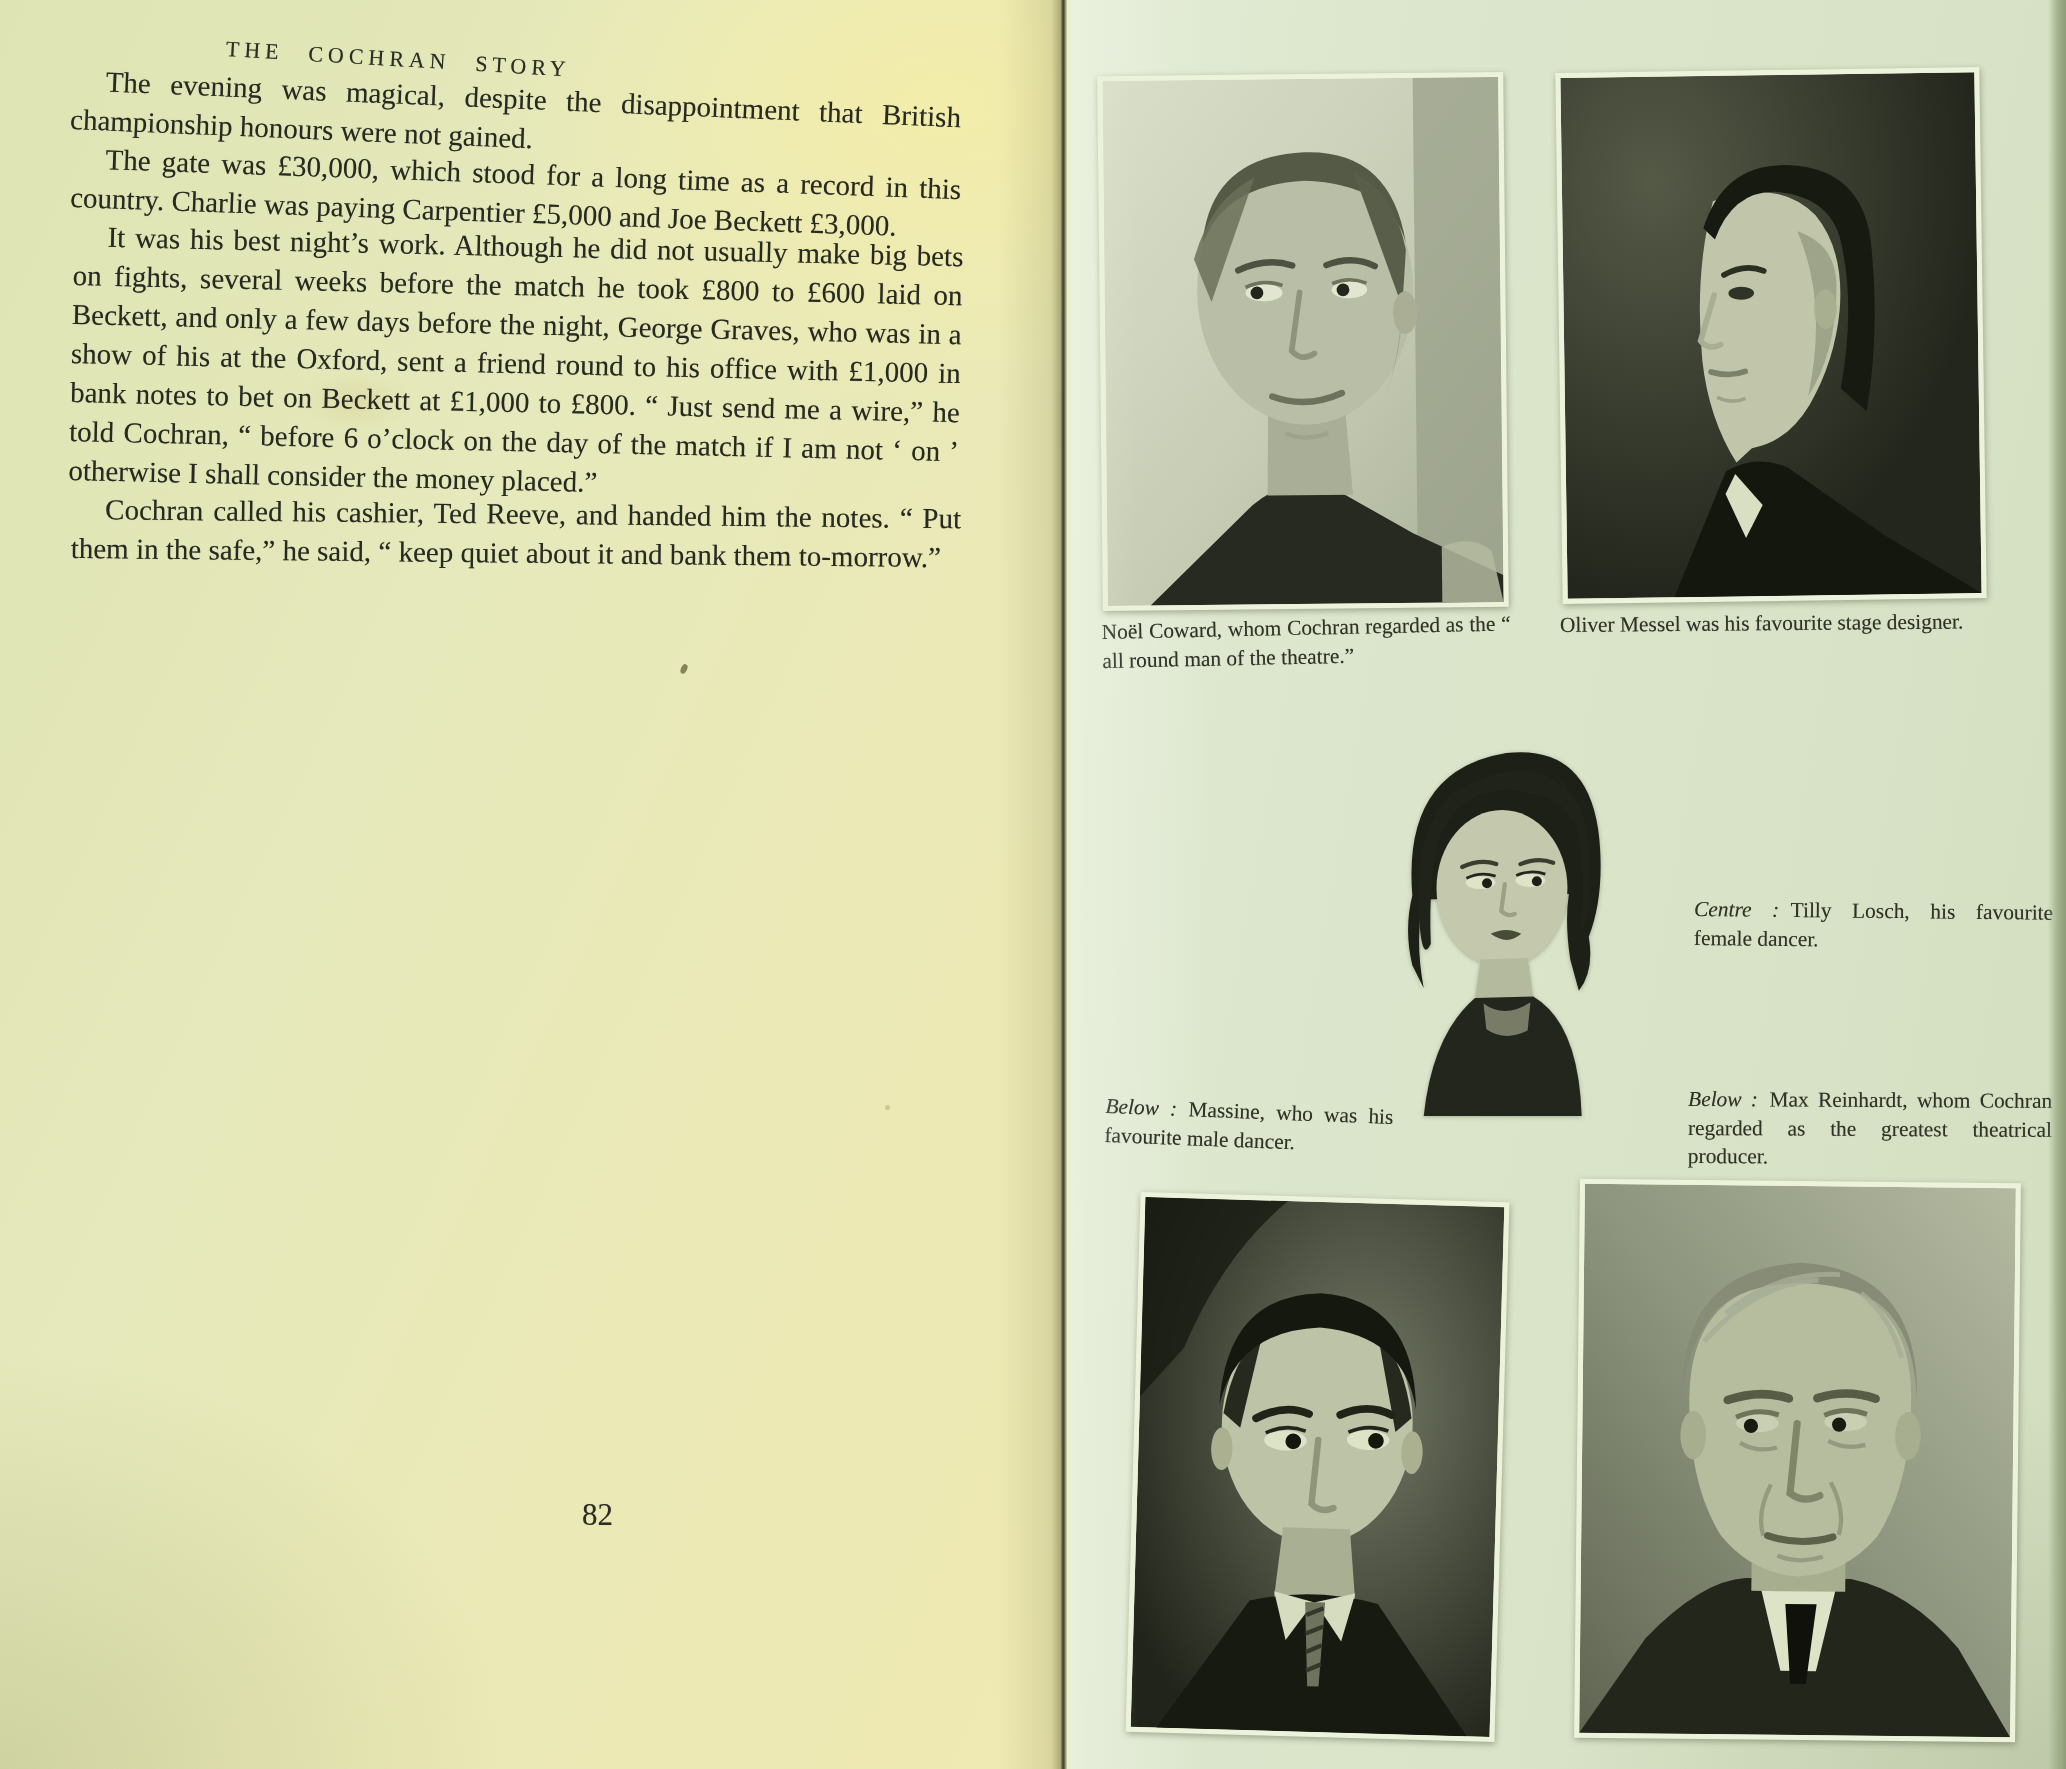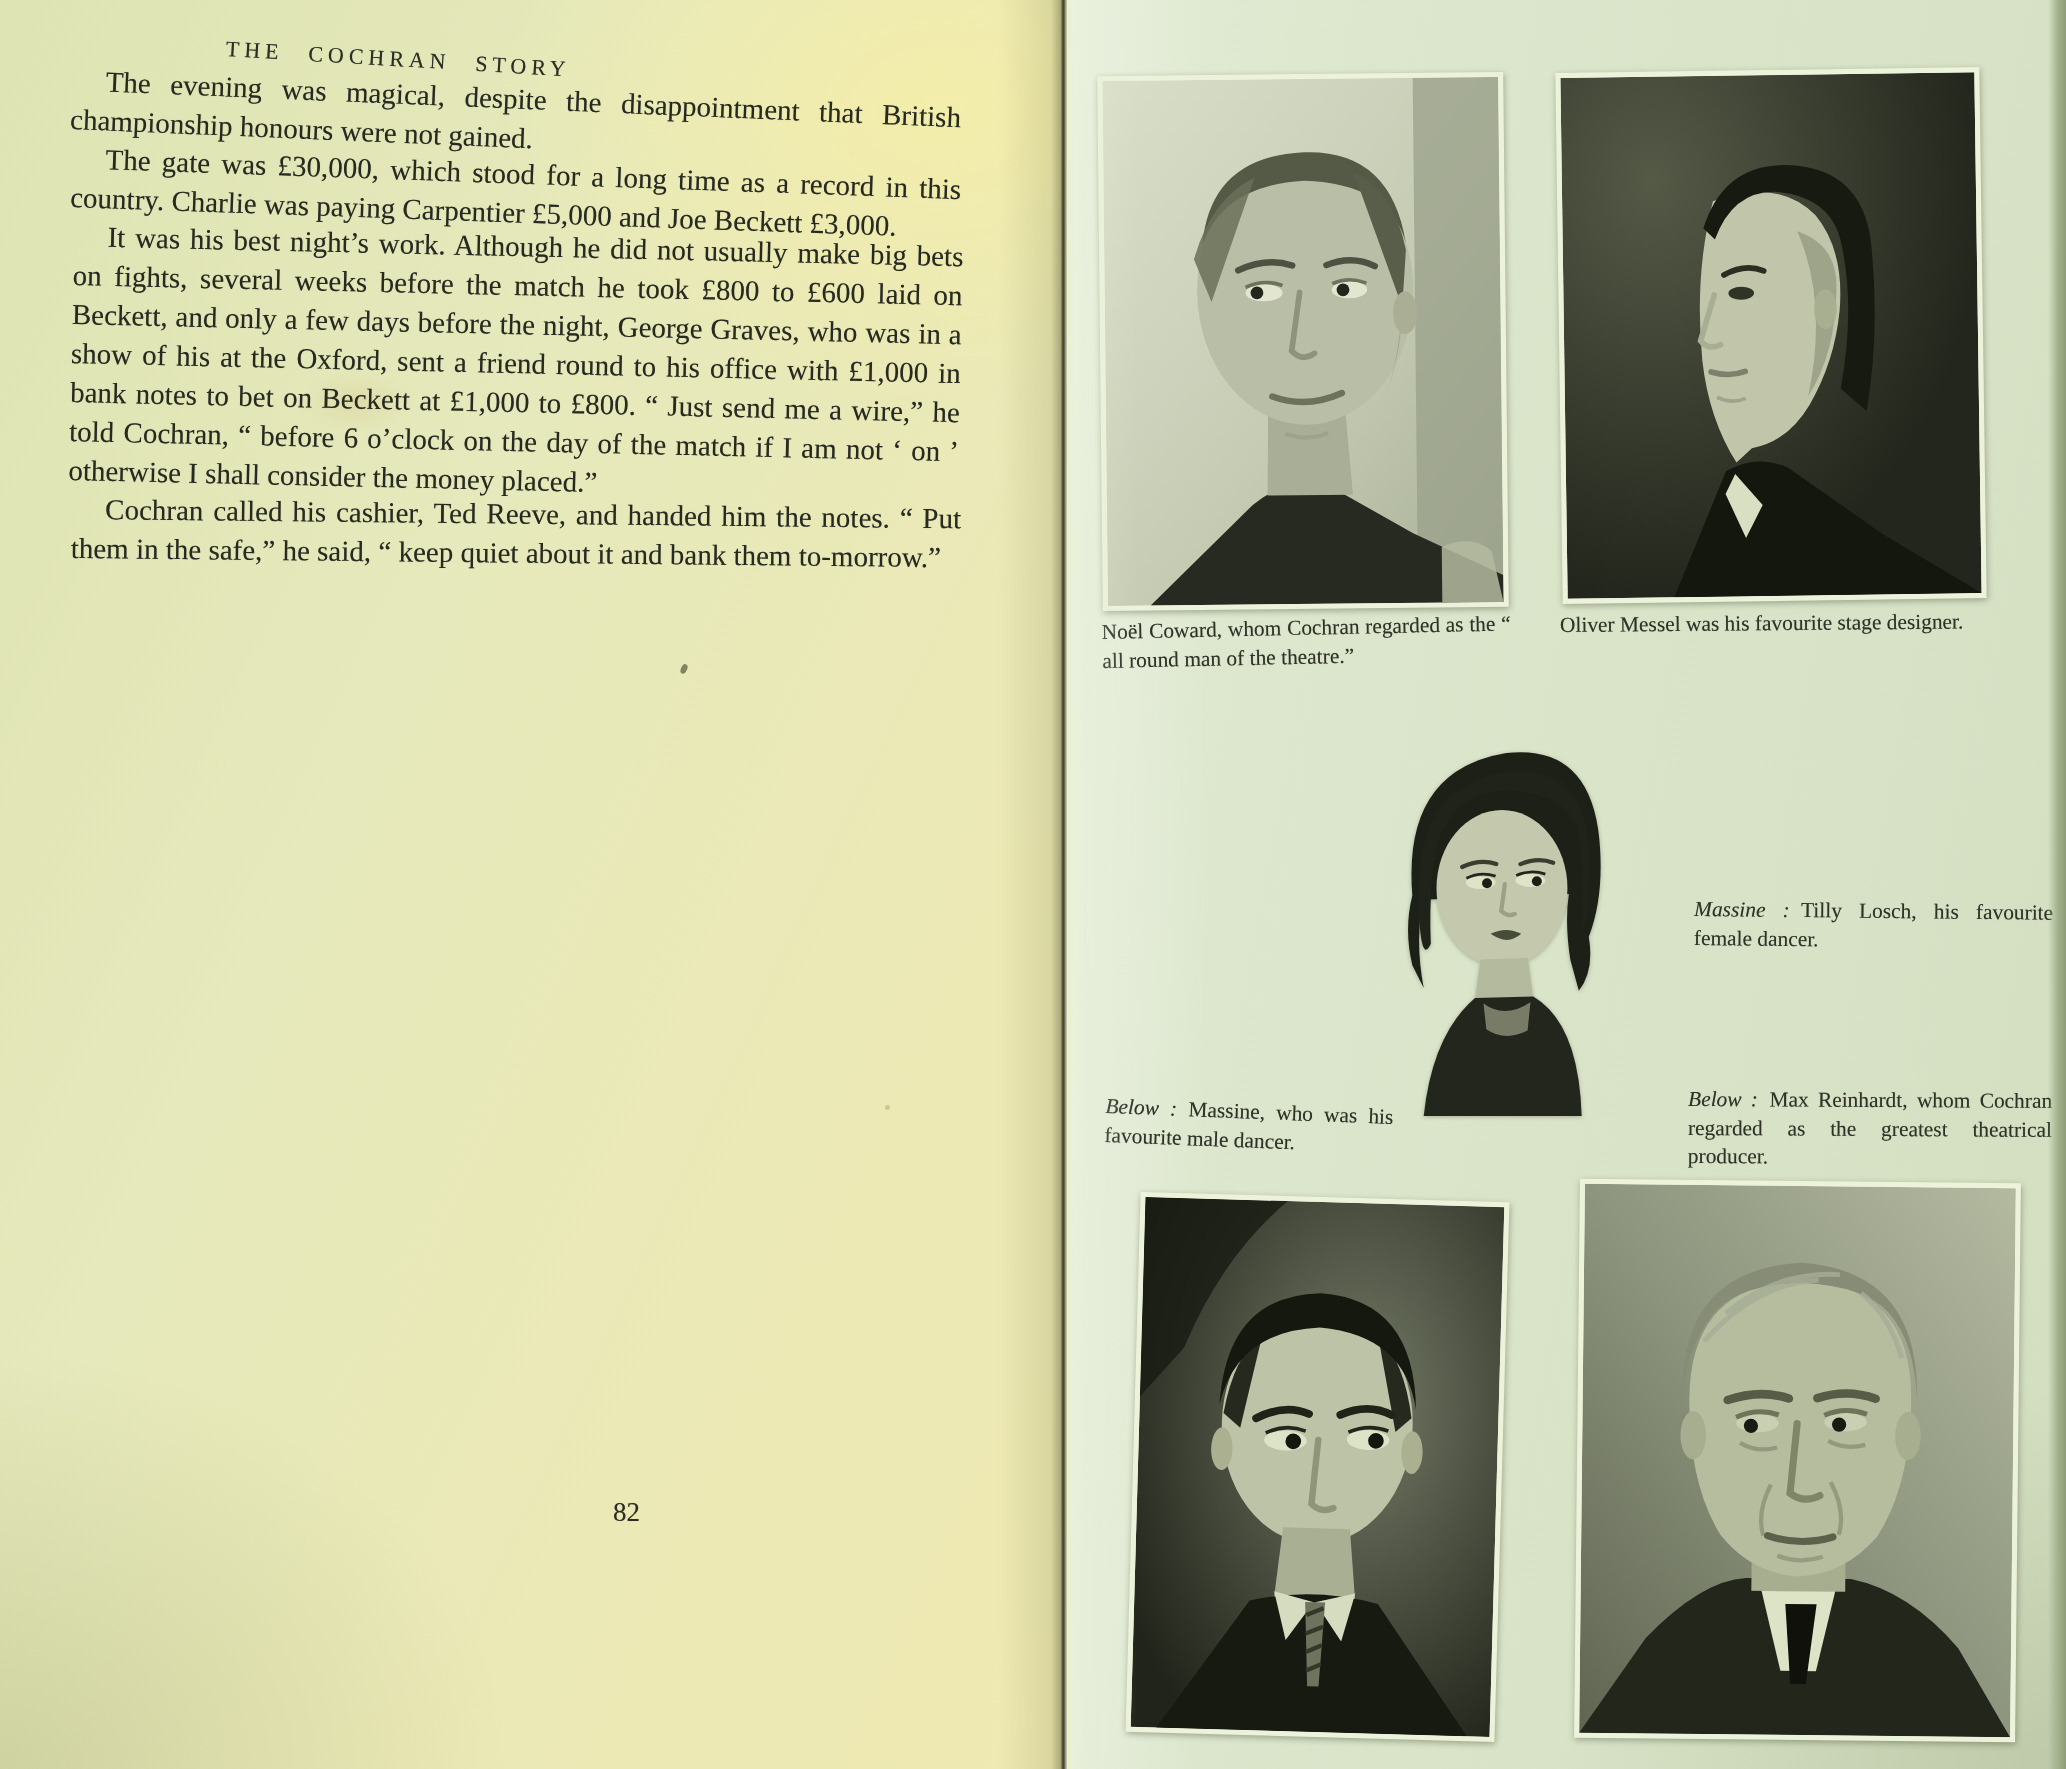--- a/index.html
+++ b/index.html
@@ -56,22 +56,22 @@
     position:absolute;left:71px;top:61px;width:890px;color:#272a20;
     font-size:29px;line-height:39px;text-align:justify;
     text-shadow:0 0 0.7px rgba(43,46,36,.4);
   }
   #body-text p{margin:0;text-indent:34px;transform-origin:0 50%;}
   #body-text p:nth-child(1){transform:rotate(2.4deg);}
   #body-text p:nth-child(2){transform:rotate(2.0deg);}
   #body-text p:nth-child(3){transform:rotate(1.3deg);}
   #body-text p:nth-child(4){transform:rotate(0.6deg);}
   #page-number{
-    position:absolute;left:555px;top:1497px;width:85px;text-align:right;
-    font-size:27px;color:#2b2e24;text-shadow:0 0 0.7px rgba(43,46,36,.4);
+    position:absolute;left:555px;top:1497px;width:85px;text-align:center;
+    font-size:31px;color:#2b2e24;text-shadow:0 0 0.7px rgba(43,46,36,.4);
   }
 
   
   .photo{
     position:absolute;background:#edf2da;padding:5px;
     box-shadow:0.7px 2.1px 6.4px rgba(35,45,22,.35);
   }
   .photo svg{display:block;}
   #photo-noel-coward  {left:1100px;top:74px;transform:rotate(-0.6deg);}
   #photo-oliver-messel{left:1559px;top:70px;transform:rotate(-0.8deg);}
@@ -196,21 +196,21 @@
       <path d="M172 238 q20 -10 41 -3" stroke="#23261c" stroke-width="4" fill="none"></path>
       <path d="M242 234 q20 -9 41 -2" stroke="#23261c" stroke-width="4" fill="none"></path>
       <path d="M226 246 L221 284 q9 9 19 4" stroke="#9ba183" stroke-width="6" fill="none" stroke-linecap="round"></path>
       <path d="M206 316 q22 -11 43 0 q-19 17 -43 0 Z" fill="#474c38"></path>
       <path d="M192 352 L258 350 L266 408 L184 410 Z" fill="#b4ba9d"></path>
       <path d="M112 572 Q124 458 184 406 L266 404 Q330 442 334 572 Z" fill="#23261c"></path>
       <path d="M196 414 Q226 436 262 412 L258 452 Q226 468 200 450 Z" fill="#b0b699" opacity=".6"></path>
     </svg>
   </div>
   <div id="caption-tilly-losch" class="caption">
-    <span class="cap-label">Massine :</span><span>Tilly Losch, his favourite female dancer.</span>
+    <span class="cap-label">Centre :</span><span>Tilly Losch, his favourite female dancer.</span>
   </div>
 
   <div id="photo-massine" class="photo">
     <svg width="359" height="530" viewBox="0 0 504 744">
       <defs>
         <radialGradient id="ma-halo" cx="0.62" cy="0.38" r="0.75">
           <stop offset="0" stop-color="#747a66"></stop>
             <stop offset="1" stop-color="#20241a"></stop>
         </radialGradient>
       </defs>

